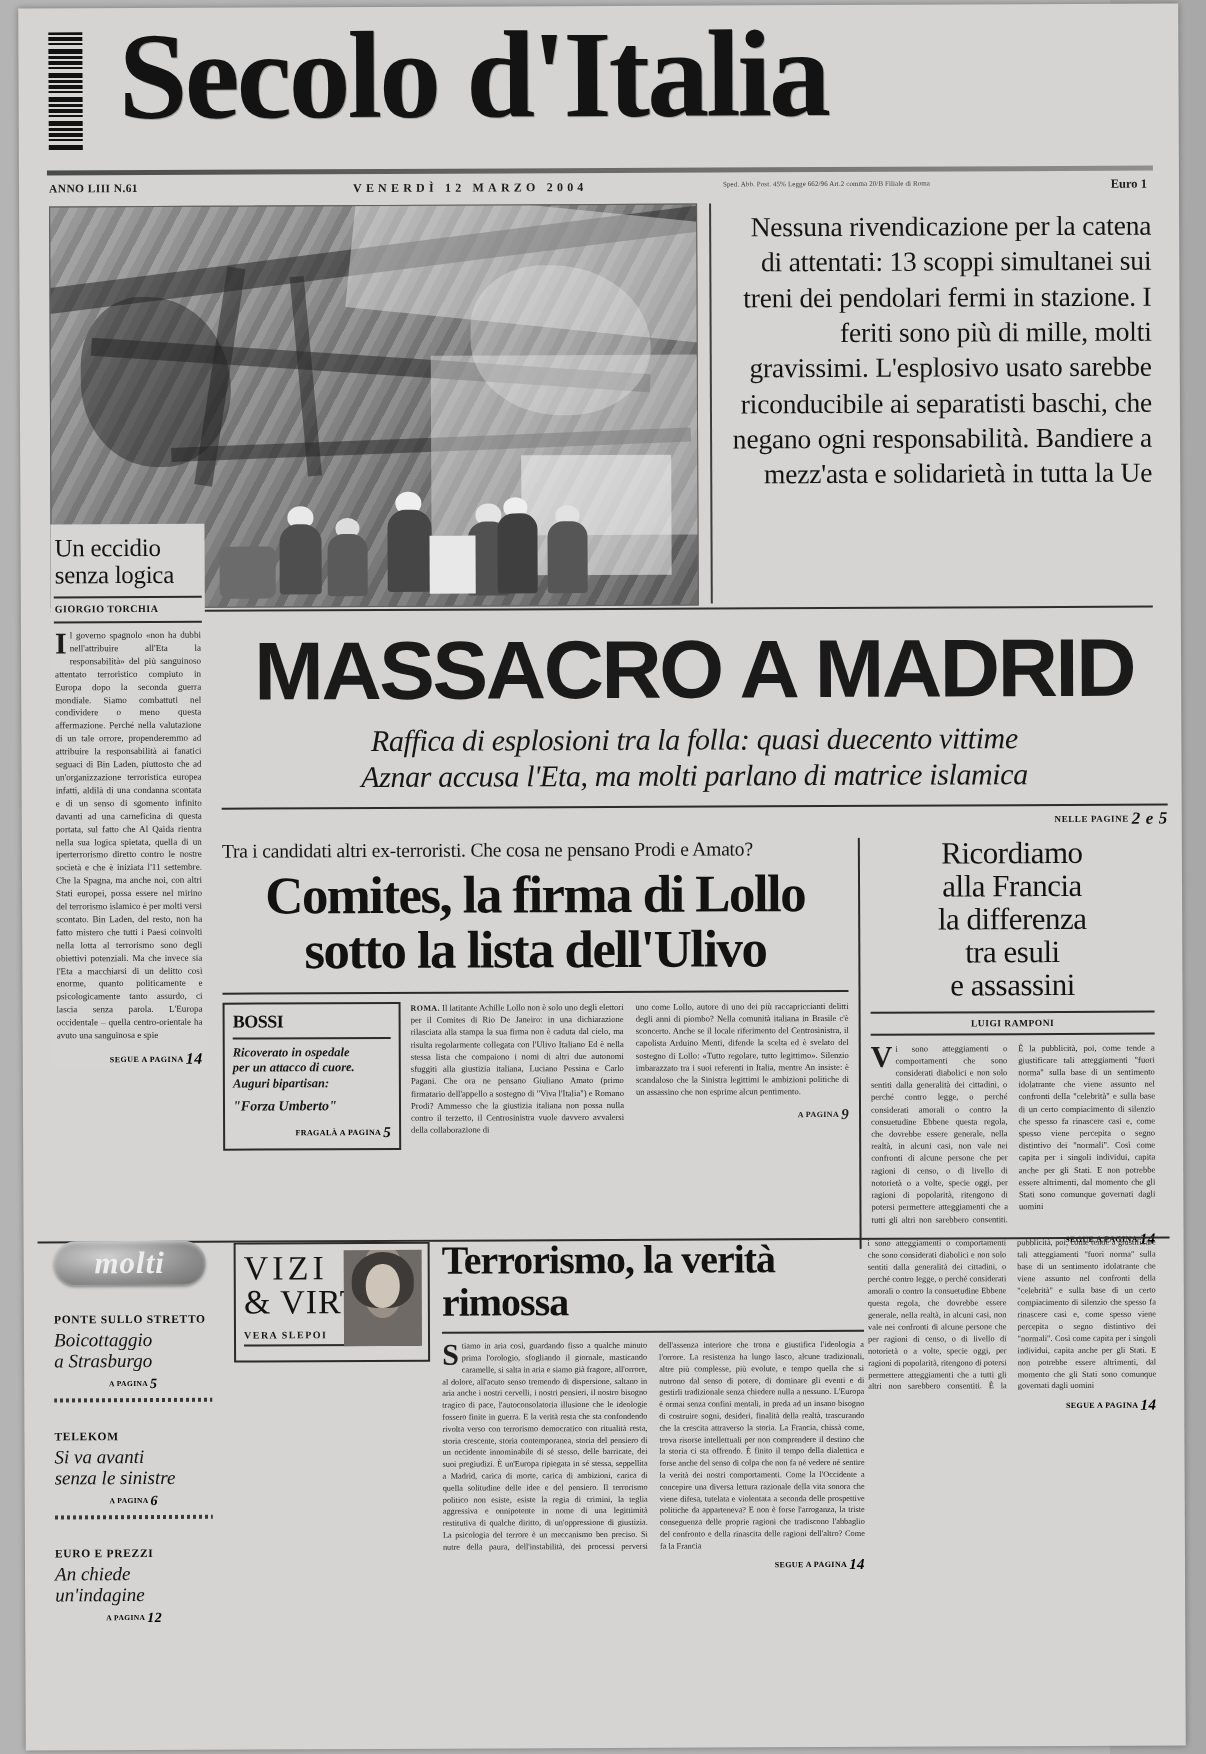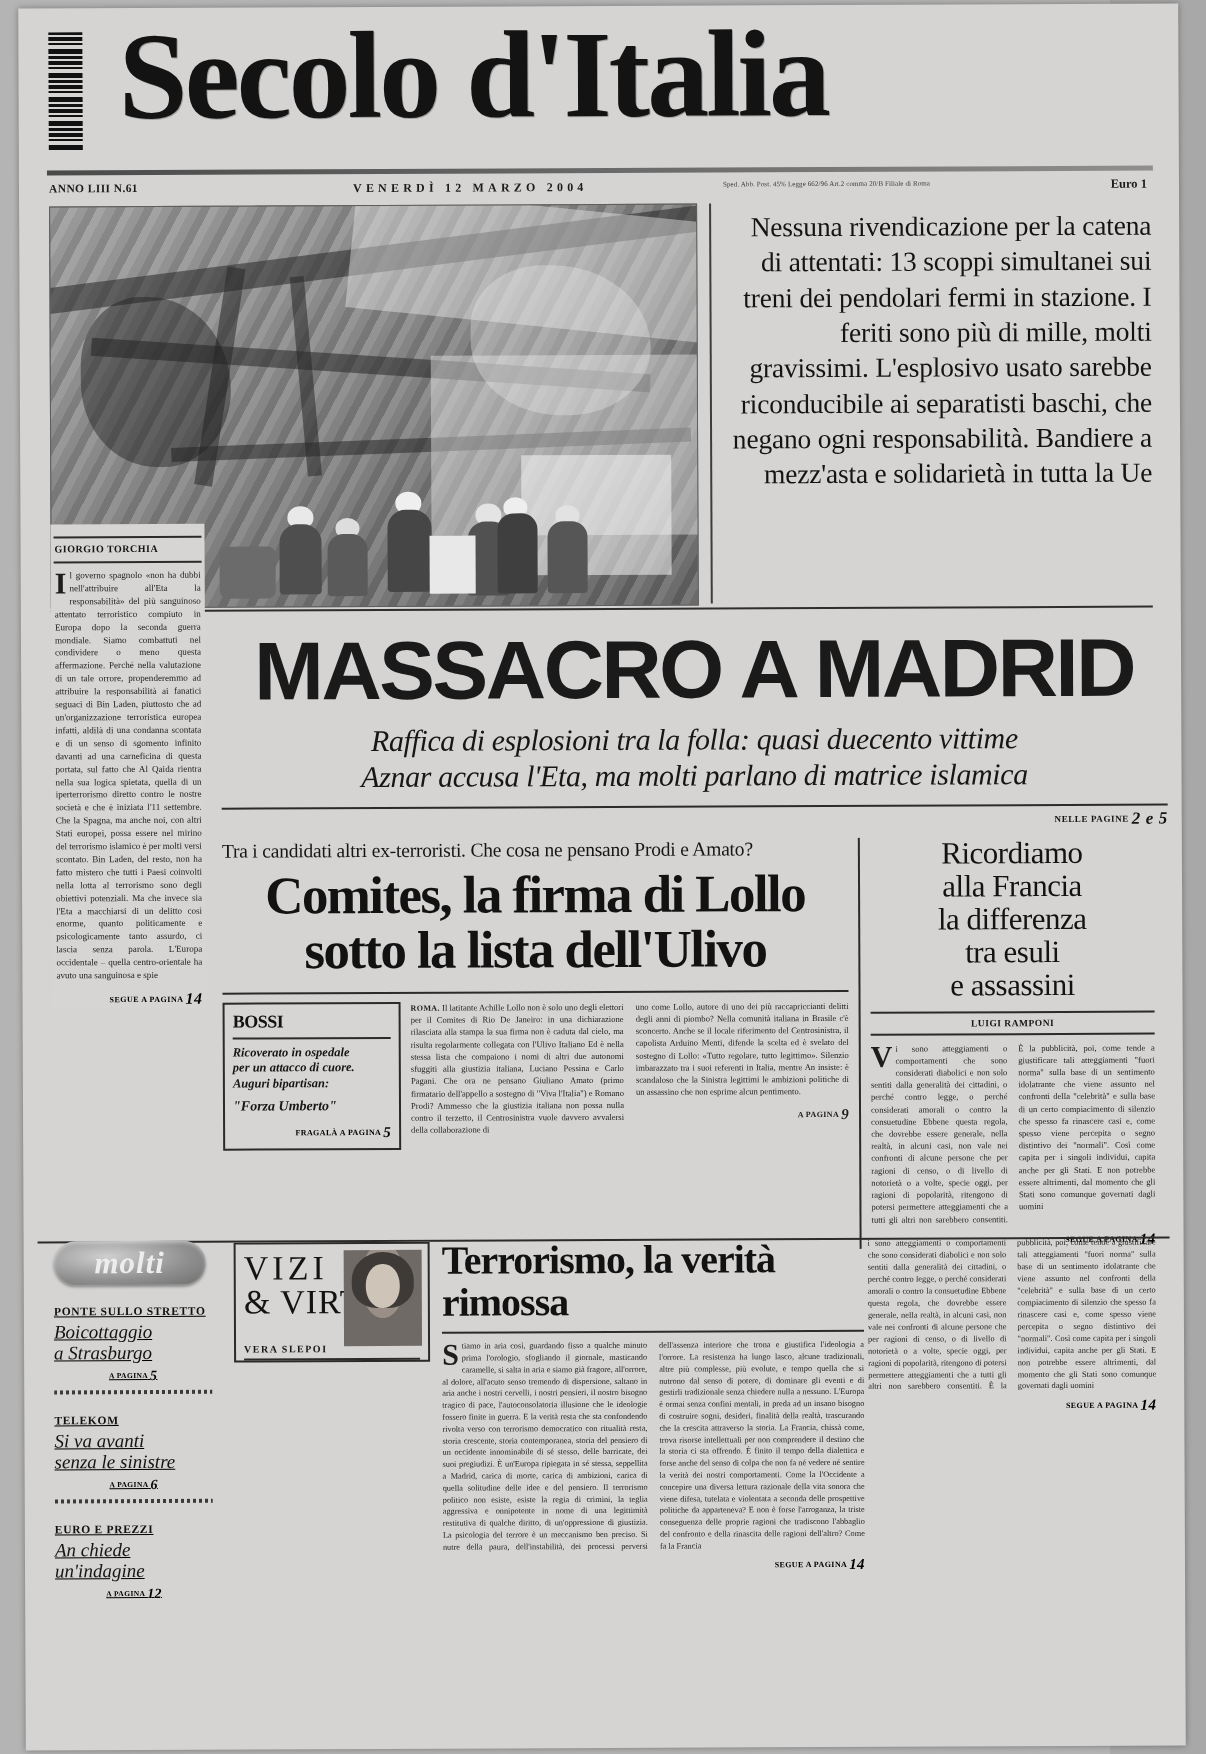--- a/index.html
+++ b/index.html
@@ -180,35 +180,35 @@
 
   .oggi{position:absolute;left:16px;top:0;width:158px;}
   .oggi-logo{
     width:152px;height:44px;border-radius:24px;
     background:radial-gradient(ellipse at 35% 35%, #cfcfcf, #8e8e8e 60%, #6e6e6e);
     display:flex;align-items:center;justify-content:center;
     font-size:31px;font-weight:bold;font-style:italic;color:#ededed;
     letter-spacing:1px;
     box-shadow:inset 0 2px 4px rgba(255,255,255,.45), 0 2px 3px rgba(0,0,0,.35);
   }
-  .oggi-item{margin-top:20px;text-decoration:underline;}
+  .oggi-item{margin-top:28px;}
   .oggi-item .k{font-size:11.5px;font-weight:bold;letter-spacing:.7px;color:#111;}
   .oggi-item .t{font-size:19px;font-style:italic;line-height:1.1;margin-top:5px;color:#141414;}
   .oggi-item .p{text-align:center;font-size:7.5px;font-weight:bold;letter-spacing:.4px;margin-top:4px;}
   .oggi-item .p b{font-size:14px;font-style:italic;vertical-align:-2px;}
   .oggi-dots{height:4px;margin-top:6px;
     background:repeating-linear-gradient(to right,#3a3a3a 0 3px,transparent 3px 6px);}
 
   .vizi{
     position:absolute;left:196px;top:2px;width:196px;border:2px solid #2a2a2a;
     box-sizing:border-box;padding:8px 8px 6px 8px;background:#d6d5d3;height:120px;
   }
   .vizi .v1{font-size:34px;letter-spacing:4px;color:#131313;line-height:.95;}
   .vizi .v2{font-size:34px;letter-spacing:1px;color:#131313;line-height:1;}
-  .vizi .v-by{font-size:10px;font-weight:bold;letter-spacing:1.5px;margin-top:24px;color:#171717;}
+  .vizi .v-by{font-size:10px;font-weight:bold;letter-spacing:1.5px;margin-top:10px;color:#171717;}
   .vizi .v-rule{height:2px;background:#2b2b2b;margin-top:4px;}
   .vizi-photo{
     position:absolute;right:6px;top:6px;width:78px;height:96px;
     background:radial-gradient(ellipse at 50% 32%, #d9d4cf 0 18%, #9a8f86 19% 40%, #6f6a66 41% 100%);
     overflow:hidden;
   }
   .vizi-photo .hair{
     position:absolute;left:8px;top:2px;width:62px;height:56px;border-radius:50% 50% 40% 40%;
     background:#3e3a37;
   }
@@ -283,20 +283,24 @@
        <div class="blob" style="left:496px;top:316px;width:40px;height:72px;background:#565656;border-radius:16px 16px 4px 4px;"></div>
        <div class="blob" style="left:168px;top:340px;width:56px;height:52px;background:#6b6b6b;border-radius:8px;"></div>
        <div class="lt" style="left:378px;top:330px;width:46px;height:58px;background:#e8e8e8;"></div>
      </div>
 
      <div class="summary-divider"></div>
      <div class="summary">Nessuna rivendicazione per la catena di attentati: 13 scoppi simultanei sui treni dei pendolari fermi in stazione. I feriti sono più di mille, molti gravissimi. L'esplosivo usato sarebbe riconducibile ai separatisti baschi, che negano ogni responsabilità. Bandiere a mezz'asta e solidarietà in tutta la Ue</div>
      <div class="topsep"></div>
 
      <div class="editorial">
+       <div class="ed-title">
+         <div>Un eccidio</div>
+         <div>senza logica</div>
+       </div>
        <div class="ed-rule"></div>
        <div class="ed-byline">GIORGIO TORCHIA</div>
        <div class="ed-rule2"></div>
        <div class="ed-body">
          <span class="drop">I</span><span>l governo spagnolo «non ha dubbi nell'attribuire all'Eta la responsabilità» del più sanguinoso attentato terroristico compiuto in Europa dopo la seconda guerra mondiale. Siamo combattuti nel condividere o meno questa affermazione. Perché nella valutazione di un tale orrore, propenderemmo ad attribuire la responsabilità ai fanatici seguaci di Bin Laden, piuttosto che ad un'organizzazione terroristica europea infatti, aldilà di una condanna scontata e di un senso di sgomento infinito davanti ad una carneficina di questa portata, sul fatto che Al Qaida rientra nella sua logica spietata, quella di un iperterrorismo diretto contro le nostre società e che è iniziata l'11 settembre. Che la Spagna, ma anche noi, con altri Stati europei, possa essere nel mirino del terrorismo islamico è per molti versi scontato. Bin Laden, del resto, non ha fatto mistero che tutti i Paesi coinvolti nella lotta al terrorismo sono degli obiettivi potenziali. Ma che invece sia l'Eta a macchiarsi di un delitto così enorme, quanto politicamente e psicologicamente tanto assurdo, ci lascia senza parola. L'Europa occidentale – quella centro-orientale ha avuto una sanguinosa e spie</span>
        </div>
        <div class="ed-continue">
          <span>SEGUE A PAGINA</span>
          <b>14</b>
        </div>

